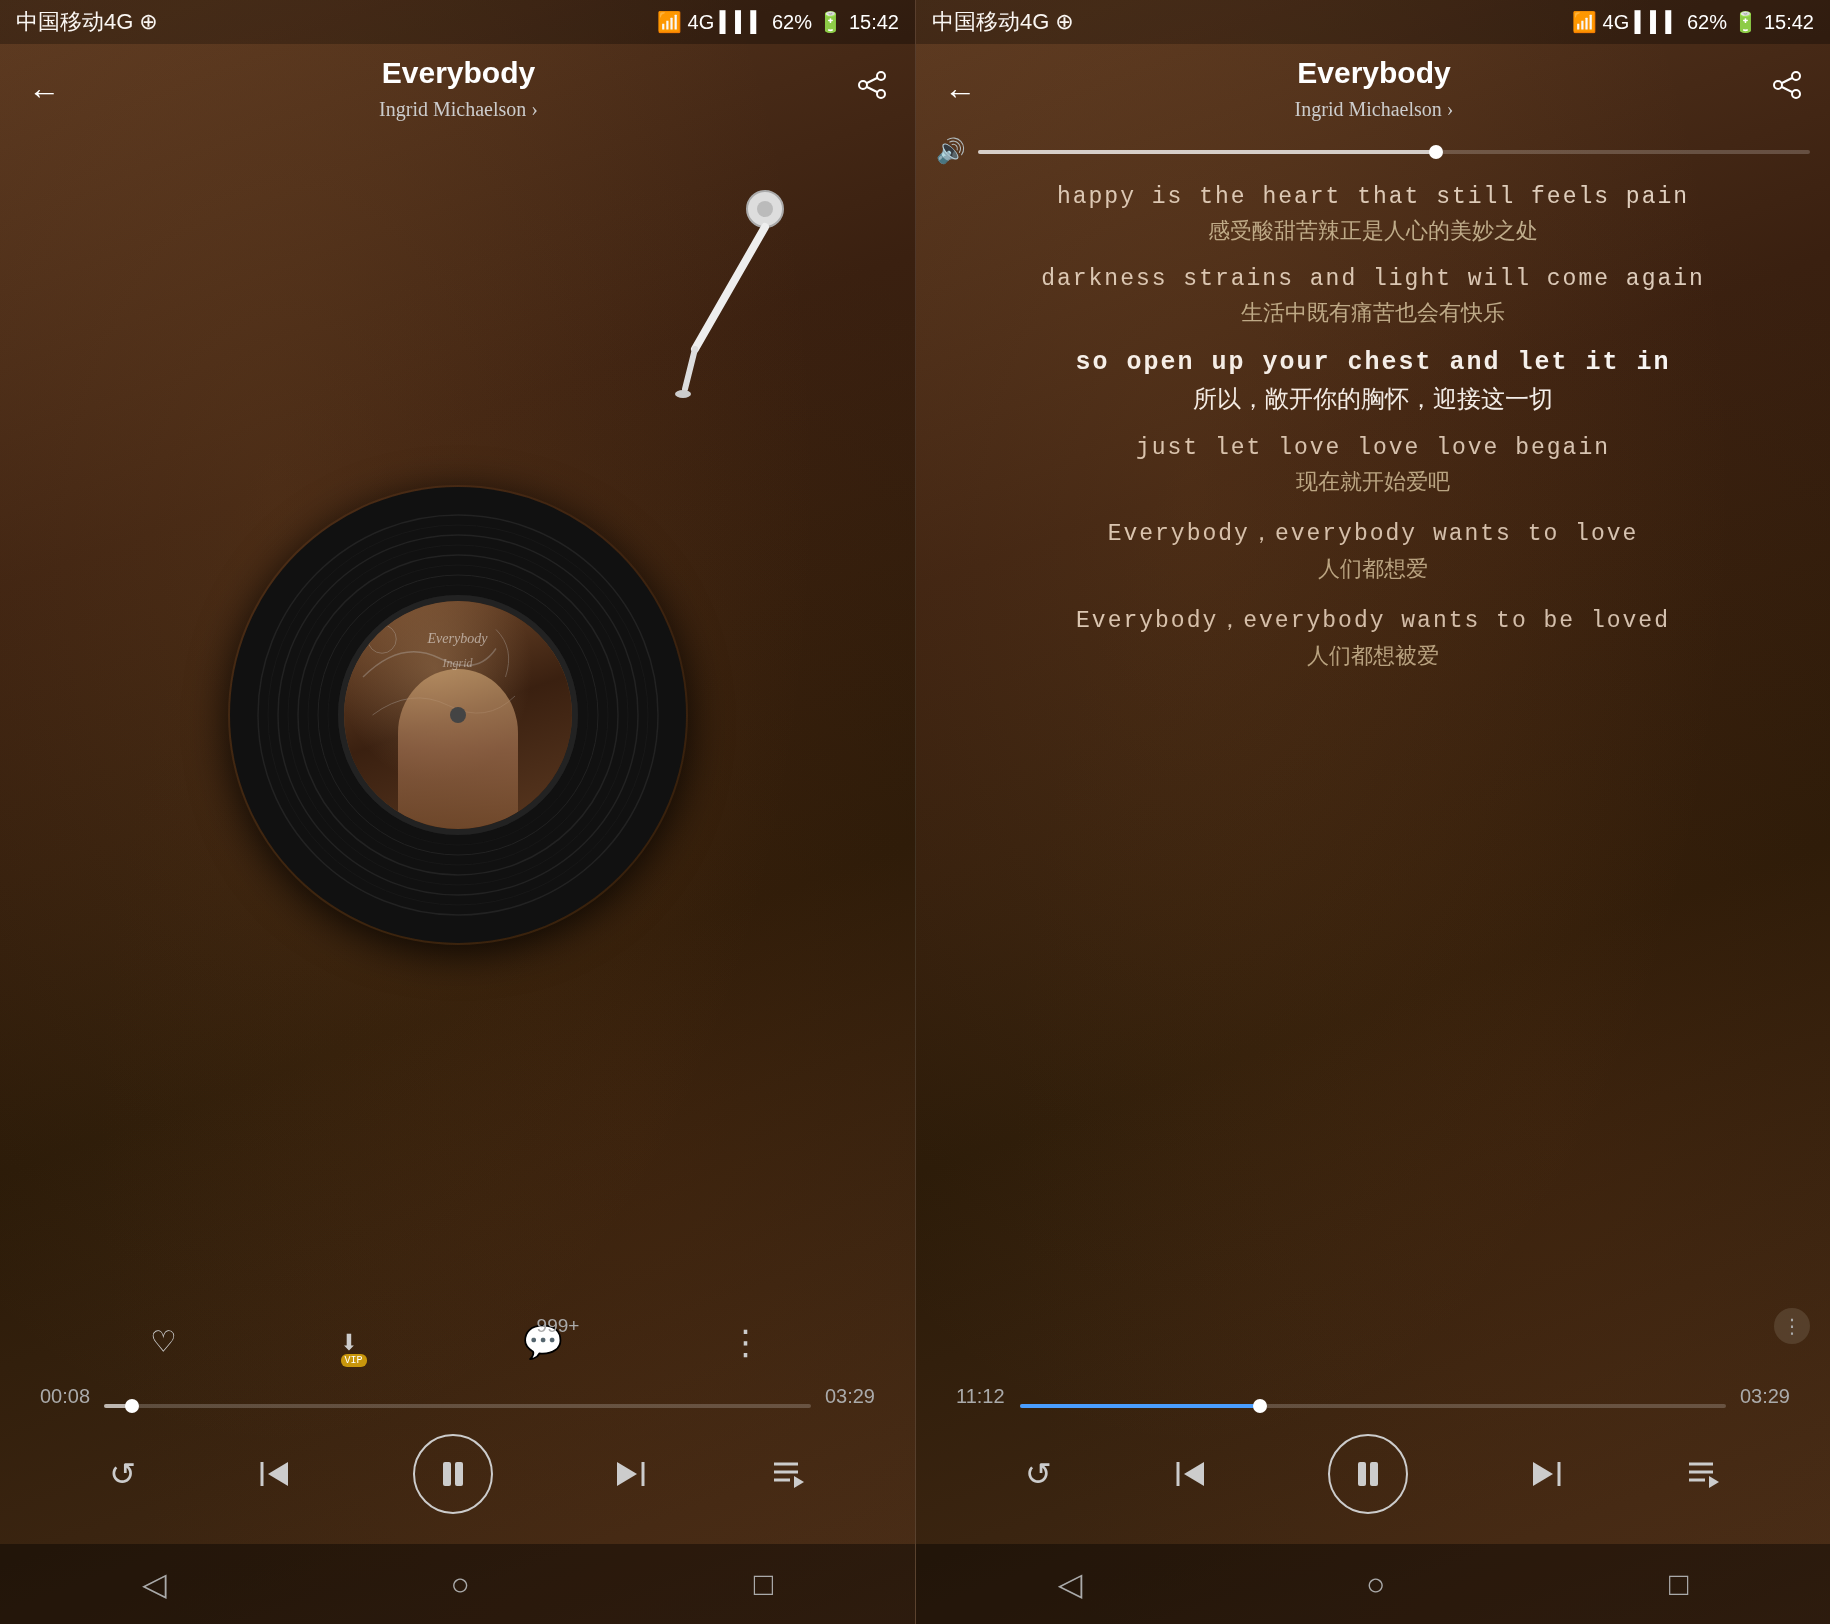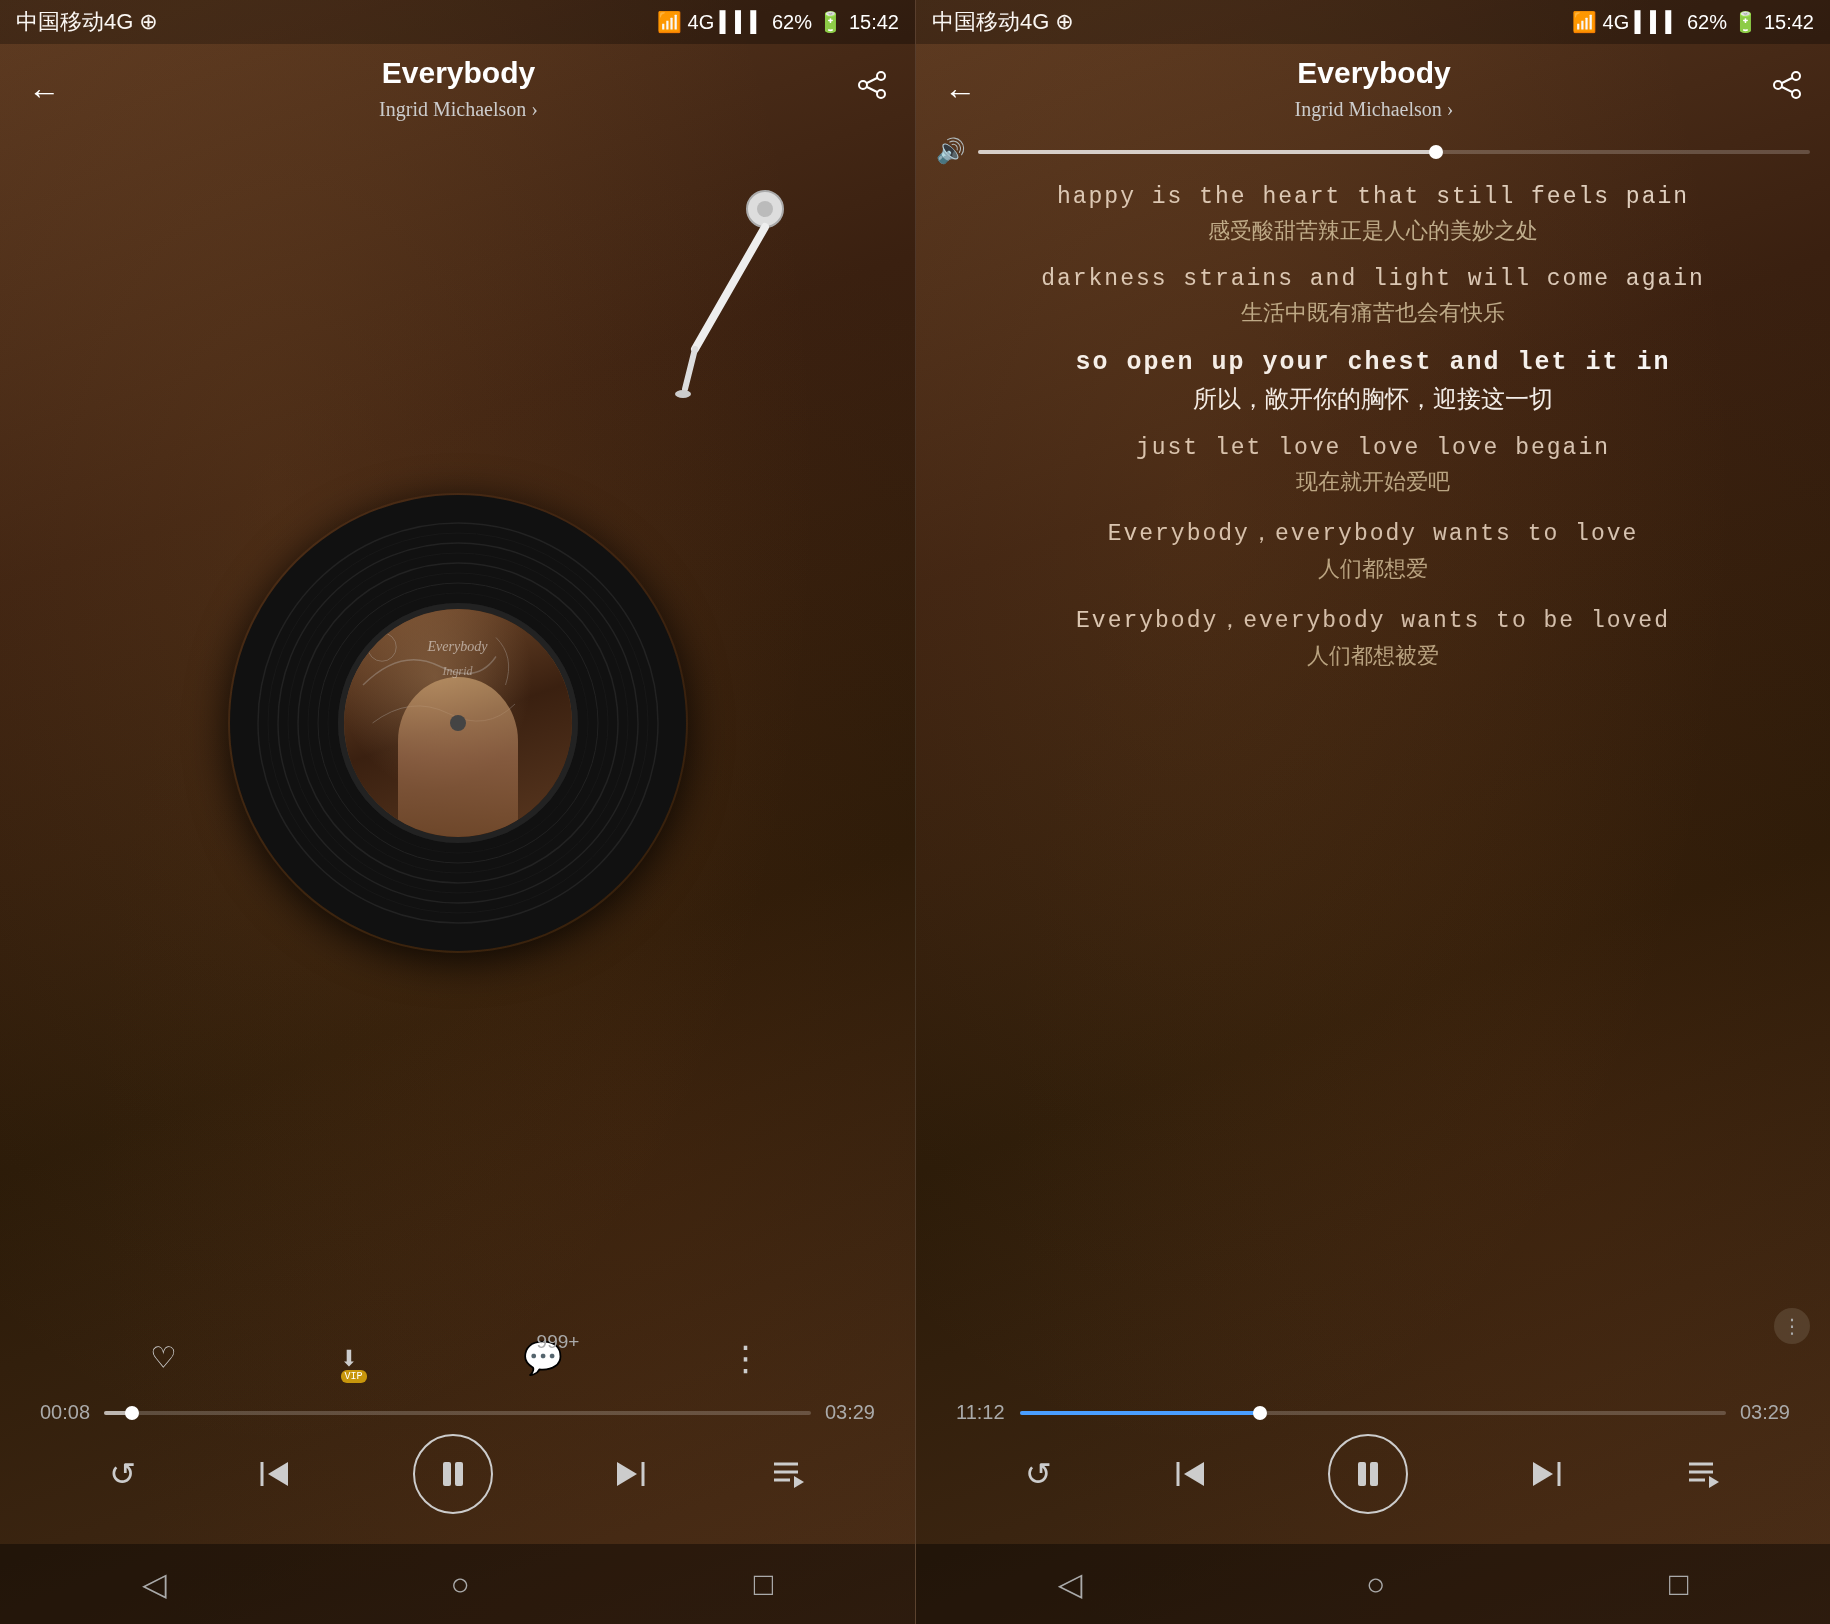--- a/index.html
+++ b/index.html
@@ -225,23 +225,24 @@
       top: -8px;
       right: -16px;
       color: #aaa;
       font-size: 19px;
       font-family: Arial, sans-serif;
     }
 
     
     .progress-section {
       display: flex;
-      align-items: center;
+      align-items: flex-end;
       gap: 4px;
       padding: 0 10px;
+      margin-bottom: 16px;
     }
     .time-label {
       color: #aaa;
       font-size: 20px;
       font-family: Arial, sans-serif;
       min-width: 60px;
     }
     .progress-track {
       flex: 1;
       height: 4px;

